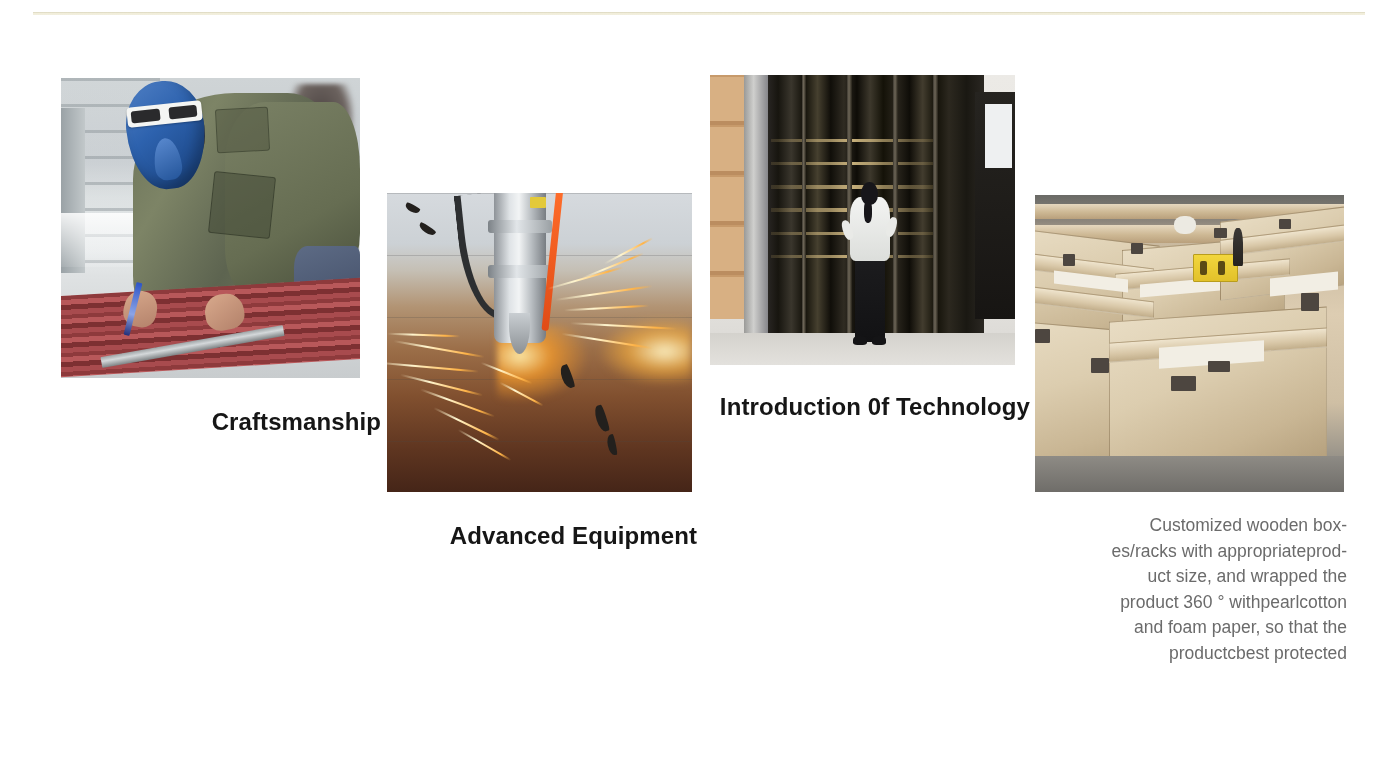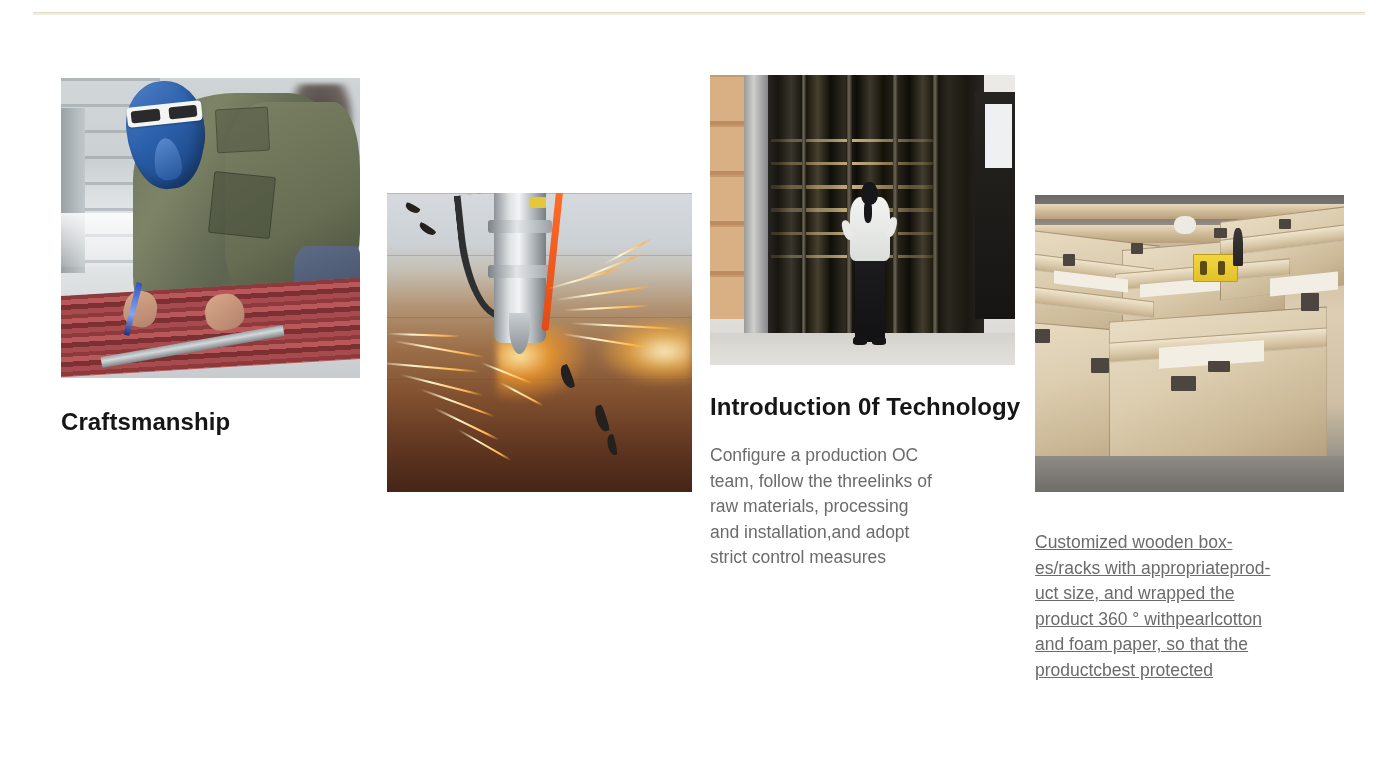--- a/index.html
+++ b/index.html
@@ -13,20 +13,21 @@
     overflow: hidden;
     font-family: "Liberation Sans", sans-serif;
     position: relative;
   }
 
   #page {
     position: relative;
     width: 1394px;
     height: 749px;
     background: #ffffff;
+    text-align: right;
   }
 
   
   .top-rule {
     position: absolute;
     left: 33px;
     top: 12px;
     width: 1332px;
     height: 3px;
     background: linear-gradient(to bottom, #d9d5bd 0%, #efebd6 45%, #fbf8ec 70%, #e6e2cc 100%);
@@ -71,21 +72,21 @@
   #col-2 .body-text { margin-top: 24px; width: 300px; }
 
   #col-3 { left: 710px;  top: 75px;  width: 320px; }
   #col-3 .photo { width: 305px; height: 290px; }
   #col-3 .heading { margin-top: 28px; }
   #col-3 .body-text { margin-top: 22px; width: 300px; }
 
   #col-4 { left: 1035px; top: 195px; width: 320px; }
   #col-4 .photo { width: 309px; height: 297px; }
   #col-4 .heading { margin-top: 28px; }
-  #col-4 .body-text { margin-top: 38px; width: 312px; text-decoration: underline; }
+  #col-4 .body-text { margin-top: 21px; width: 312px; }
 
   
   .p1-bg {
     position: absolute; inset: 0;
     background:
       linear-gradient(to bottom, #cfd4d6 0%, #c7ccd0 28%, #dfe3e4 40%, #e8ebec 58%, #dfe2e3 66%, #c8ccce 100%);
   }
   .p1-shelf {
     position: absolute; left: 0; top: 0; width: 33%; height: 62%;
     background:
@@ -473,20 +474,21 @@
         <div class="spark" style="left:30%; top:60%; width:18%; transform:rotate(22deg);"></div>
         <div class="spark" style="left:36%; top:67%; width:16%; transform:rotate(28deg);"></div>
 
         <div class="p2-slug" style="left:6%;  top:4%;  width:5%;  height:2.2%; transform:rotate(28deg);"></div>
         <div class="p2-slug" style="left:10%; top:11%; width:6%;  height:2.4%; transform:rotate(34deg);"></div>
         <div class="p2-slug" style="left:55%; top:60%; width:8%;  height:3.2%; transform:rotate(70deg);"></div>
         <div class="p2-slug" style="left:66%; top:74%; width:9%;  height:3.2%; transform:rotate(72deg);"></div>
         <div class="p2-slug" style="left:70%; top:83%; width:7%;  height:2.8%; transform:rotate(78deg);"></div>
       </div>
     </div>
+    <div class="heading">Advanced Equipment</div>
   </div>
 
   <div class="col" id="col-3">
     <div class="photo">
       <div class="photo-inner">
         <div class="p3-bg"></div>
         <div class="p3-wood"></div>
         <div class="p3-woodframe"></div>
         <div class="p3-doorwall"></div>
         <div class="p3-goldtrim" style="top:22%;"></div>
@@ -507,25 +509,20 @@
         <div class="p3-person-body"></div>
         <div class="p3-arm l"></div>
         <div class="p3-arm r"></div>
         <div class="p3-person-head"></div>
         <div class="p3-person-hair"></div>
         <div class="p3-shoe l"></div>
         <div class="p3-shoe r"></div>
       </div>
     </div>
     <div class="heading">Introduction 0f Technology</div>
-    <div class="body-text">Configure a production OC
-team, follow the threelinks of
-raw materials, processing
-and installation,and adopt
-strict control measures</div>
   </div>
 
   <div class="col" id="col-4">
     <div class="photo">
       <div class="photo-inner">
         <div class="p4-bg"></div>
 
         <div class="p4-band" style="top:3%;  height:5%;"></div>
         <div class="p4-band" style="top:10%; height:6%;"></div>
 

